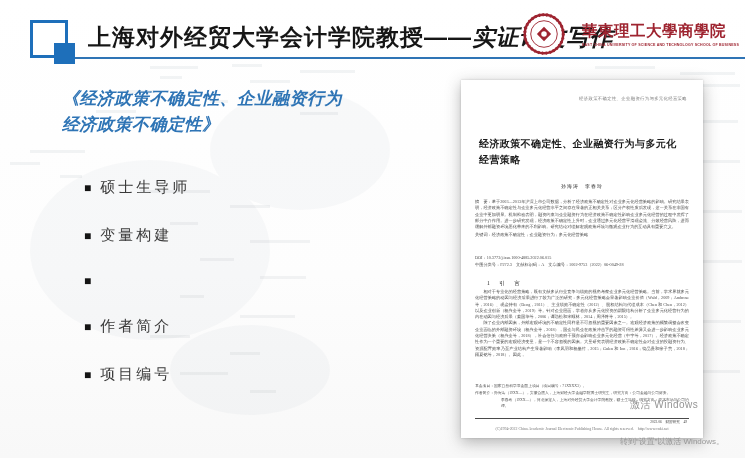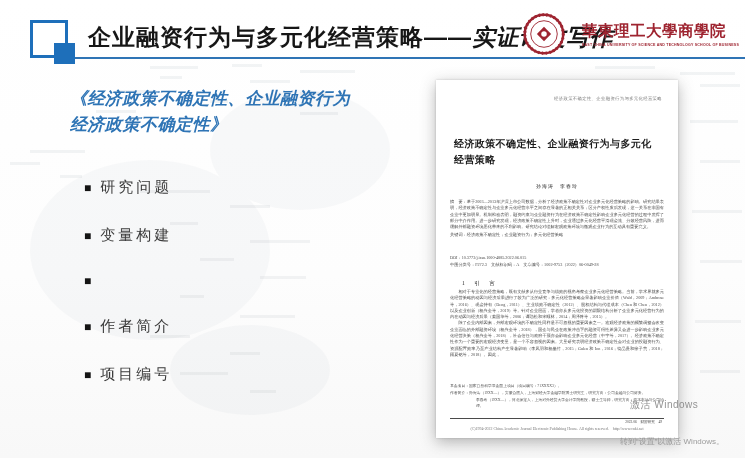--- a/index.html
+++ b/index.html
@@ -30,29 +30,29 @@
           gap:16px; z-index:2; }
   .logo-text { display:flex; flex-direction:column; }
   .logo-cn { font-family:"Liberation Serif", serif; font-weight:bold; font-size:15.5px;
              color:#9e2430; letter-spacing:0.5px; white-space:nowrap; }
   .logo-en { font-size:3.6px; color:#9e2430; letter-spacing:0.2px; margin-top:1.5px;
              white-space:nowrap; font-weight:bold; }
 
   
   .book-title { position:absolute; left:62px; top:86px; z-index:2;
                 font-family:"Liberation Serif", serif; font-style:italic; font-weight:bold;
-                font-size:17px; color:#2e74b5; line-height:1.55; letter-spacing:0.5px;margin-left:8px; }
+                font-size:17px; color:#2e74b5; line-height:1.55; letter-spacing:0.5px; }
 
   .menu { position:absolute; left:84px; top:178px; z-index:2; list-style:none; }
   .menu li { display:flex; align-items:center; margin-bottom:29px;
              font-size:15px; color:#3a3a3a; letter-spacing:3px; }
   .menu .bullet { color:#141414; font-size:12px; margin-right:9px; letter-spacing:0; }
 
   
-  .paper { position:absolute; left:436px; top:80px; width:242px; height:358px; z-index:1;
+  .paper { position:absolute; left:461px; top:80px; width:242px; height:358px; z-index:1;
            background:#ffffff; font-family:"Liberation Serif", serif; color:#333;
            box-shadow:0 4px 14px rgba(60,60,60,.38), 0 0 2px rgba(0,0,0,.18); }
   .paper > div { position:absolute; }
   .p-runhead  { top:16px; right:16px; font-size:4.4px; color:#7a7a7a; letter-spacing:0.3px; }
   .p-title    { top:56px; left:18px; right:18px; font-size:10px; font-weight:bold;
                 color:#1c1c1c; line-height:1.55; letter-spacing:0.4px; word-break:break-all; }
   .p-authors  { top:103px; left:0; right:0; text-align:center; font-size:5px; color:#333;
                 letter-spacing:1px; }
   .p-abstract { top:119px; left:14px; right:14px; font-size:4.2px; line-height:1.5;
                 color:#4a4a4a; text-align:justify; word-break:break-all; }
@@ -122,21 +122,21 @@
     <g fill="#8a96a3" opacity="0.05">
       <ellipse cx="150" cy="250" rx="120" ry="90"></ellipse>
       <ellipse cx="300" cy="150" rx="90" ry="60"></ellipse>
       <ellipse cx="250" cy="370" rx="80" ry="45"></ellipse>
     </g>
   </svg>
 
   <div class="sq-outline"></div>
   <div class="sq-solid"></div>
 
-  <h1 class="slide-title"><span>企业融资行为与多元化经营策略——</span><em>实证论文写作</em></h1>
+  <h1 class="slide-title"><span>上海对外经贸大学会计学院教授——</span><em>实证论文写作</em></h1>
 
   <div class="header-rule"></div>
 
   <div class="logo">
     <svg width="44" height="44" viewBox="0 0 48 48">
       <circle cx="24" cy="24" r="21" fill="#ffffff" stroke="#9e2430" stroke-width="2.6"></circle>
       <circle cx="24" cy="24" r="21" fill="none" stroke="#9e2430" stroke-width="3.4" stroke-dasharray="1.6 2.6"></circle>
       <circle cx="24" cy="24" r="14.5" fill="none" stroke="#9e2430" stroke-width="1"></circle>
       <rect x="18.5" y="18.5" width="11" height="11" fill="#9e2430" transform="rotate(45 24 24)"></rect>
       <circle cx="24" cy="24" r="3" fill="#ffffff"></circle>
@@ -148,21 +148,21 @@
   </div>
 
   <div class="book-title">
     <div>《经济政策不确定性、企业融资行为</div>
     <div>经济政策不确定性》</div>
   </div>
 
   <ul class="menu">
     <li>
       <span class="bullet">■</span>
-      <span>研究问题</span>
+      <span>硕士生导师</span>
     </li>
     <li>
       <span class="bullet">■</span>
       <span>变量构建</span>
     </li>
     <li>
       <span class="bullet">■</span>
     </li>
     <li>
       <span class="bullet">■</span>

